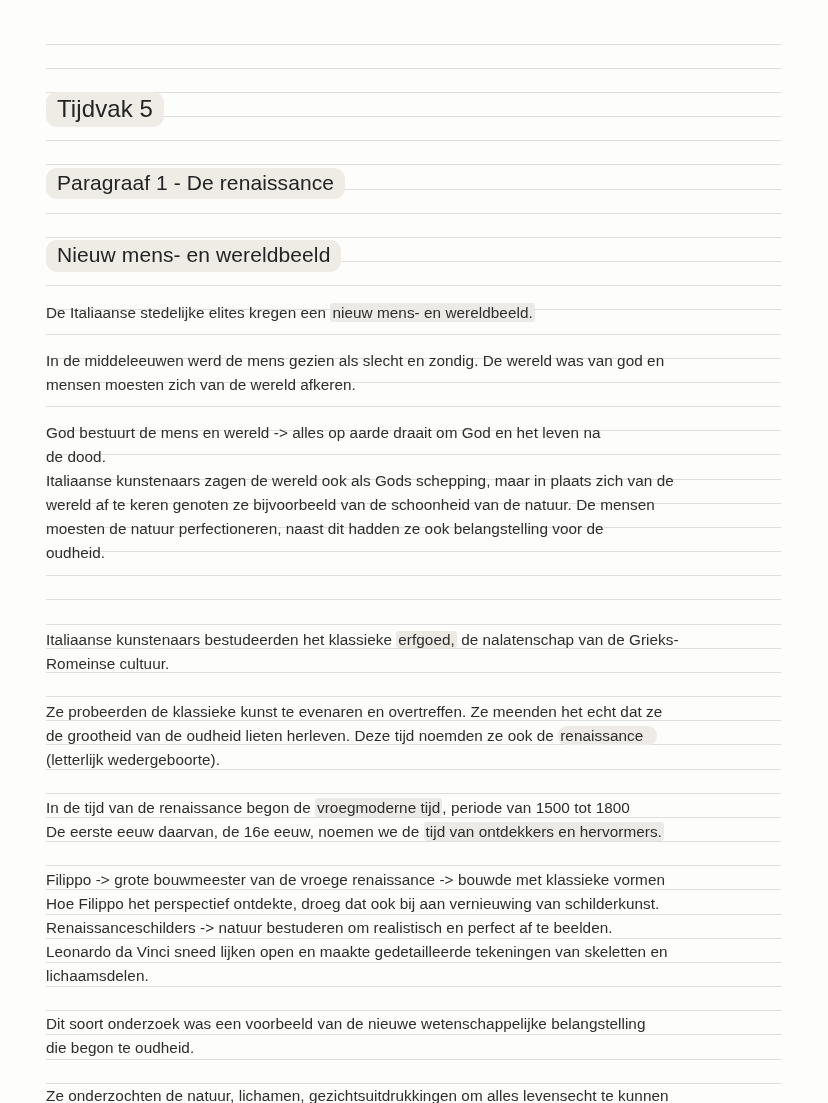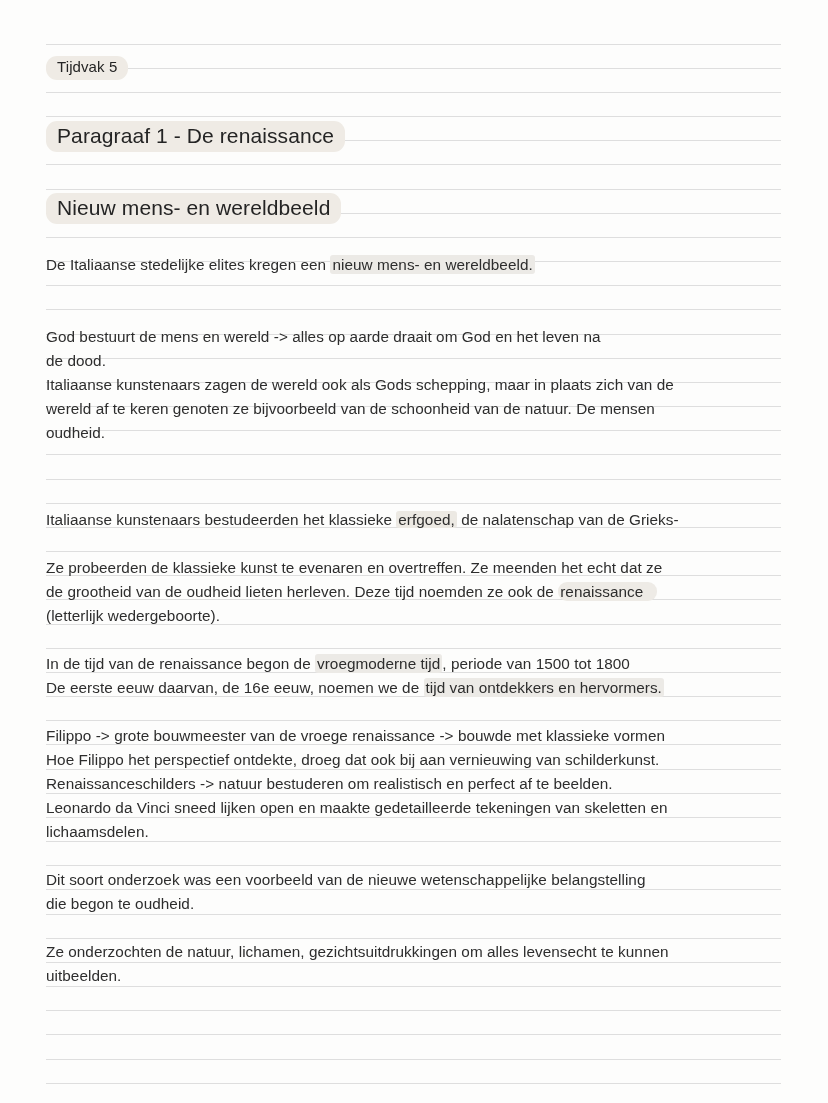--- a/index.html
+++ b/index.html
@@ -49,21 +49,21 @@
   }
 
   
   .h-title, .h-sub, .h-sec {
     margin: 0;
     font-weight: 400;
     letter-spacing: .1px;
     line-height: 1.25;
     white-space: nowrap;
   }
-  .h-title { font-size: 15px; }
+  .h-title { font-size: 24px; margin-top: 36px; }
   .h-sub   { font-size: 21px; }
   .h-sec   { font-size: 21px; }
 
   .hl-head {
     background: #efebe5;
     border-radius: 11px;
     padding: 2px 11px 3px 11px;
     display: inline-block;
     color: #242424;
   }
@@ -163,35 +163,41 @@
     </div>
 
     <div id="sections-host">
         <div style="height: 41px;"></div>
         <div class="h-sec"><span class="hl-head">Nieuw mens- en wereldbeeld</span></div>
         <div style="height: 29px;"></div>
         <div class="blk">
           <p><span>De Italiaanse stedelijke elites kregen een </span><span class="hl-soft">nieuw mens- en wereldbeeld.</span></p>
         </div>
         <div style="height: 24px;"></div>
+        <div class="blk">
+          <p><span>In de middeleeuwen werd de mens gezien als slecht en zondig. De wereld was van god en</span></p>
+          <p><span>mensen moesten zich van de wereld afkeren.</span></p>
+        </div>
         <div style="height: 24px;"></div>
         <div class="blk">
           <p><span>God bestuurt de mens en wereld -&gt; alles op aarde draait om God en het leven na</span></p>
           <p><span>de dood.</span></p>
         </div>
         <div style="height: 0px;"></div>
         <div class="blk">
           <p><span>Italiaanse kunstenaars zagen de wereld ook als Gods schepping, maar in plaats zich van de</span></p>
           <p><span>wereld af te keren genoten ze bijvoorbeeld van de schoonheid van de natuur. De mensen</span></p>
+          <p><span>moesten de natuur perfectioneren, naast dit hadden ze ook belangstelling voor de</span></p>
           <p><span>oudheid.</span></p>
         </div>
         <div style="height: 34px;"></div>
         <div style="height: 29px;"></div>
         <div class="blk">
           <p><span>Italiaanse kunstenaars bestudeerden het klassieke </span><span class="hl">erfgoed,</span><span> de nalatenschap van de Grieks-</span></p>
+          <p><span>Romeinse cultuur.</span></p>
         </div>
         <div style="height: 24px;"></div>
         <div class="blk">
           <p><span>Ze probeerden de klassieke kunst te evenaren en overtreffen. Ze meenden het echt dat ze</span></p>
           <p><span>de grootheid van de oudheid lieten herleven. Deze tijd noemden ze ook de </span><span class="hl-wide">renaissance</span></p>
           <p><span>(letterlijk wedergeboorte).</span></p>
         </div>
         <div style="height: 24px;"></div>
         <div class="blk">
           <p><span>In de tijd van de renaissance begon de </span><span class="hl-soft">vroegmoderne tijd</span><span>, periode van 1500 tot 1800</span></p>

